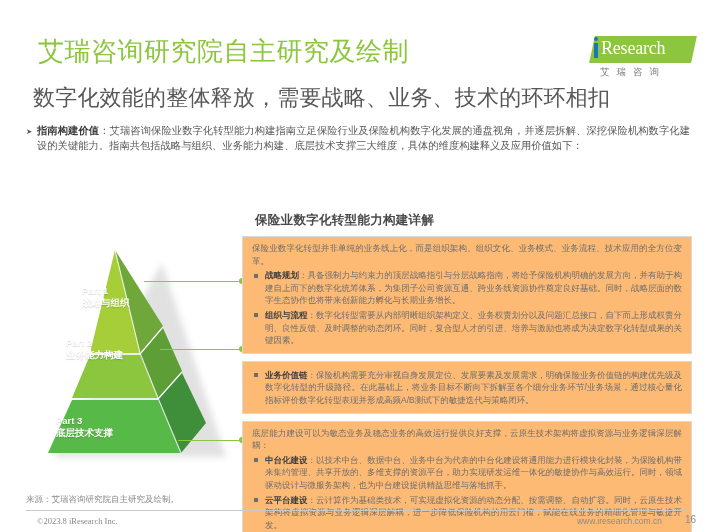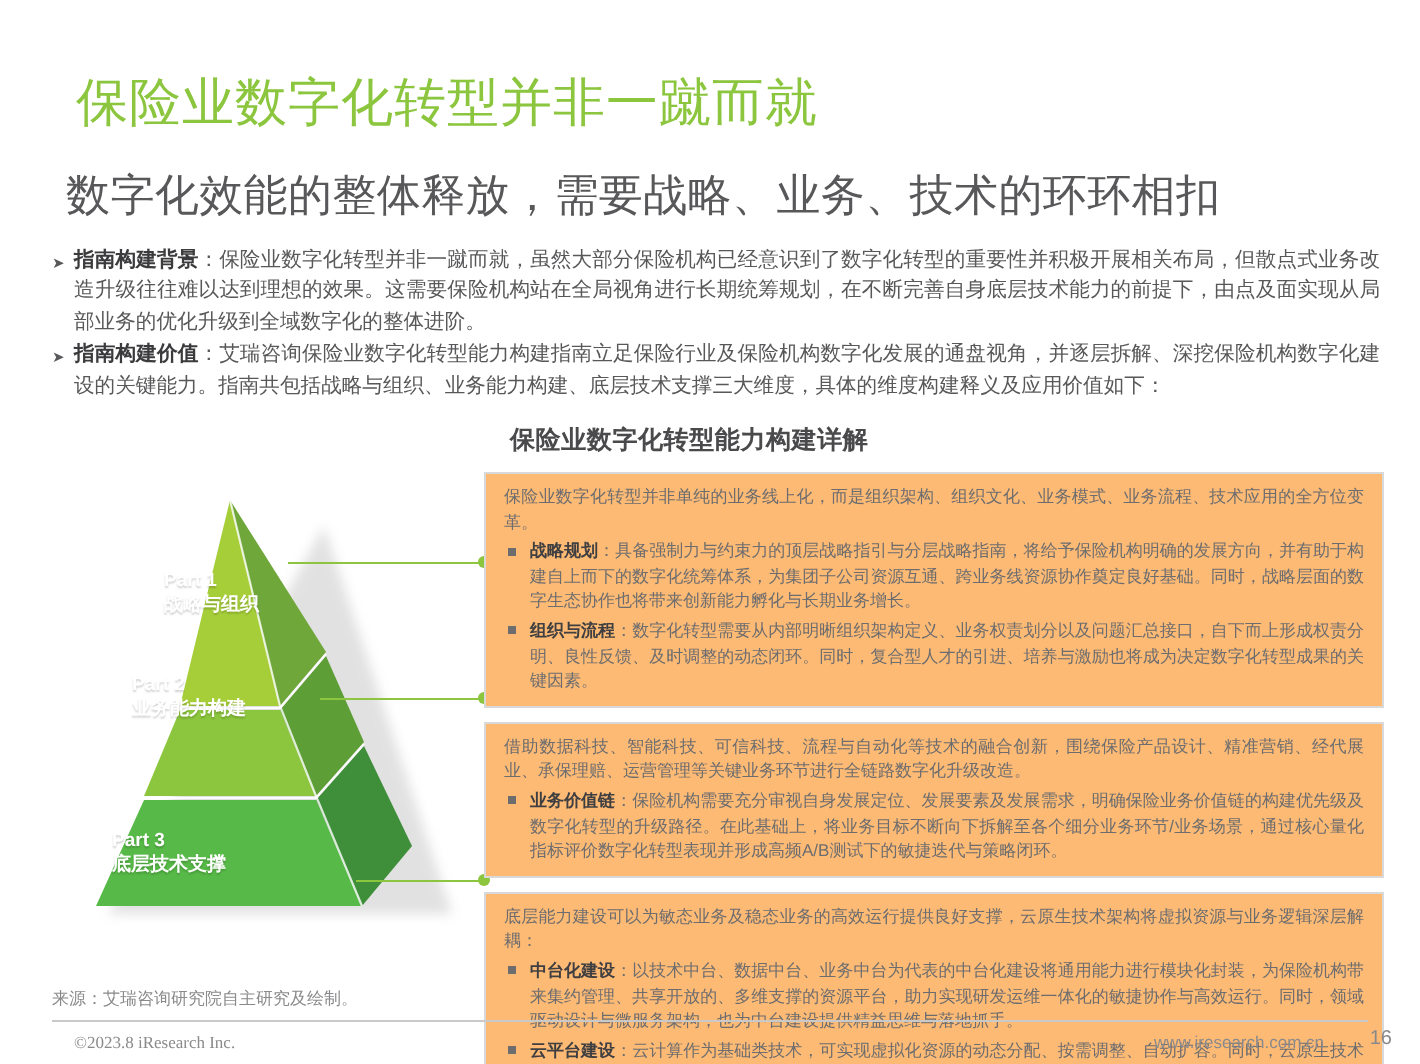--- a/index.html
+++ b/index.html
@@ -229,28 +229,34 @@
     right: 14px; top: 514px;
     font-size: 10px;
     color: #8a8a8c;
   }
 </style>
 </head>
 <body>
 
 <div id="slide">
 
-  <div class="title-main">保险业数字化转型并非一蹴而就</div>
+  <div class="title-main">艾瑞咨询研究院自主研究及绘制</div>
   <div class="title-sub">数字化效能的整体释放，需要战略、业务、技术的环环相扣</div>
 
+  <div class="logo">
+    <div class="logo-mark">
+      <div class="logo-slab"></div>
+      <div class="logo-i-dot"></div>
+      <div class="logo-i-stem"></div>
+      <div class="logo-word">Research</div>
+    </div>
+    <div class="logo-cn">艾瑞咨询</div>
+  </div>
 
   <div class="intro">
-    <div class="intro-item">
-      <b>指南构建背景</b><span>：保险业数字化转型并非一蹴而就，虽然大部分保险机构已经意识到了数字化转型的重要性并积极开展相关布局，但散点式业务改造升级往往难以达到理想的效果。这需要保险机构站在全局视角进行长期统筹规划，在不断完善自身底层技术能力的前提下，由点及面实现从局部业务的优化升级到全域数字化的整体进阶。</span>
-    </div>
     <div class="intro-item">
       <b>指南构建价值</b><span>：艾瑞咨询保险业数字化转型能力构建指南立足保险行业及保险机构数字化发展的通盘视角，并逐层拆解、深挖保险机构数字化建设的关键能力。指南共包括战略与组织、业务能力构建、底层技术支撑三大维度，具体的维度构建释义及应用价值如下：</span>
     </div>
   </div>
 
   <div class="panel-title">保险业数字化转型能力构建详解</div>
 
   <svg class="pyramid" viewBox="0 0 215 240">
     <defs>
       <linearGradient id="shadeTop" x1="0" y1="0" x2="1" y2="0">
@@ -309,21 +315,20 @@
       <p class="card-lead">保险业数字化转型并非单纯的业务线上化，而是组织架构、组织文化、业务模式、业务流程、技术应用的全方位变革。</p>
       <p class="card-bullet">
         <b>战略规划</b><span>：具备强制力与约束力的顶层战略指引与分层战略指南，将给予保险机构明确的发展方向，并有助于构建自上而下的数字化统筹体系，为集团子公司资源互通、跨业务线资源协作奠定良好基础。同时，战略层面的数字生态协作也将带来创新能力孵化与长期业务增长。</span>
       </p>
       <p class="card-bullet">
         <b>组织与流程</b><span>：数字化转型需要从内部明晰组织架构定义、业务权责划分以及问题汇总接口，自下而上形成权责分明、良性反馈、及时调整的动态闭环。同时，复合型人才的引进、培养与激励也将成为决定数字化转型成果的关键因素。</span>
       </p>
     </div>
 
     <div class="card">
-      <p class="card-lead">借助数据科技、智能科技、可信科技、流程与自动化等技术的融合创新，围绕保险产品设计、精准营销、经代展业、承保理赔、运营管理等关键业务环节进行全链路数字化升级改造。</p>
       <p class="card-bullet">
         <b>业务价值链</b><span>：保险机构需要充分审视自身发展定位、发展要素及发展需求，明确保险业务价值链的构建优先级及数字化转型的升级路径。在此基础上，将业务目标不断向下拆解至各个细分业务环节/业务场景，通过核心量化指标评价数字化转型表现并形成高频A/B测试下的敏捷迭代与策略闭环。</span>
       </p>
     </div>
 
     <div class="card">
       <p class="card-lead">底层能力建设可以为敏态业务及稳态业务的高效运行提供良好支撑，云原生技术架构将虚拟资源与业务逻辑深层解耦：</p>
       <p class="card-bullet">
         <b>中台化建设</b><span>：以技术中台、数据中台、业务中台为代表的中台化建设将通用能力进行模块化封装，为保险机构带来集约管理、共享开放的、多维支撑的资源平台，助力实现研发运维一体化的敏捷协作与高效运行。同时，领域驱动设计与微服务架构，也为中台建设提供精益思维与落地抓手。</span>
       </p>

